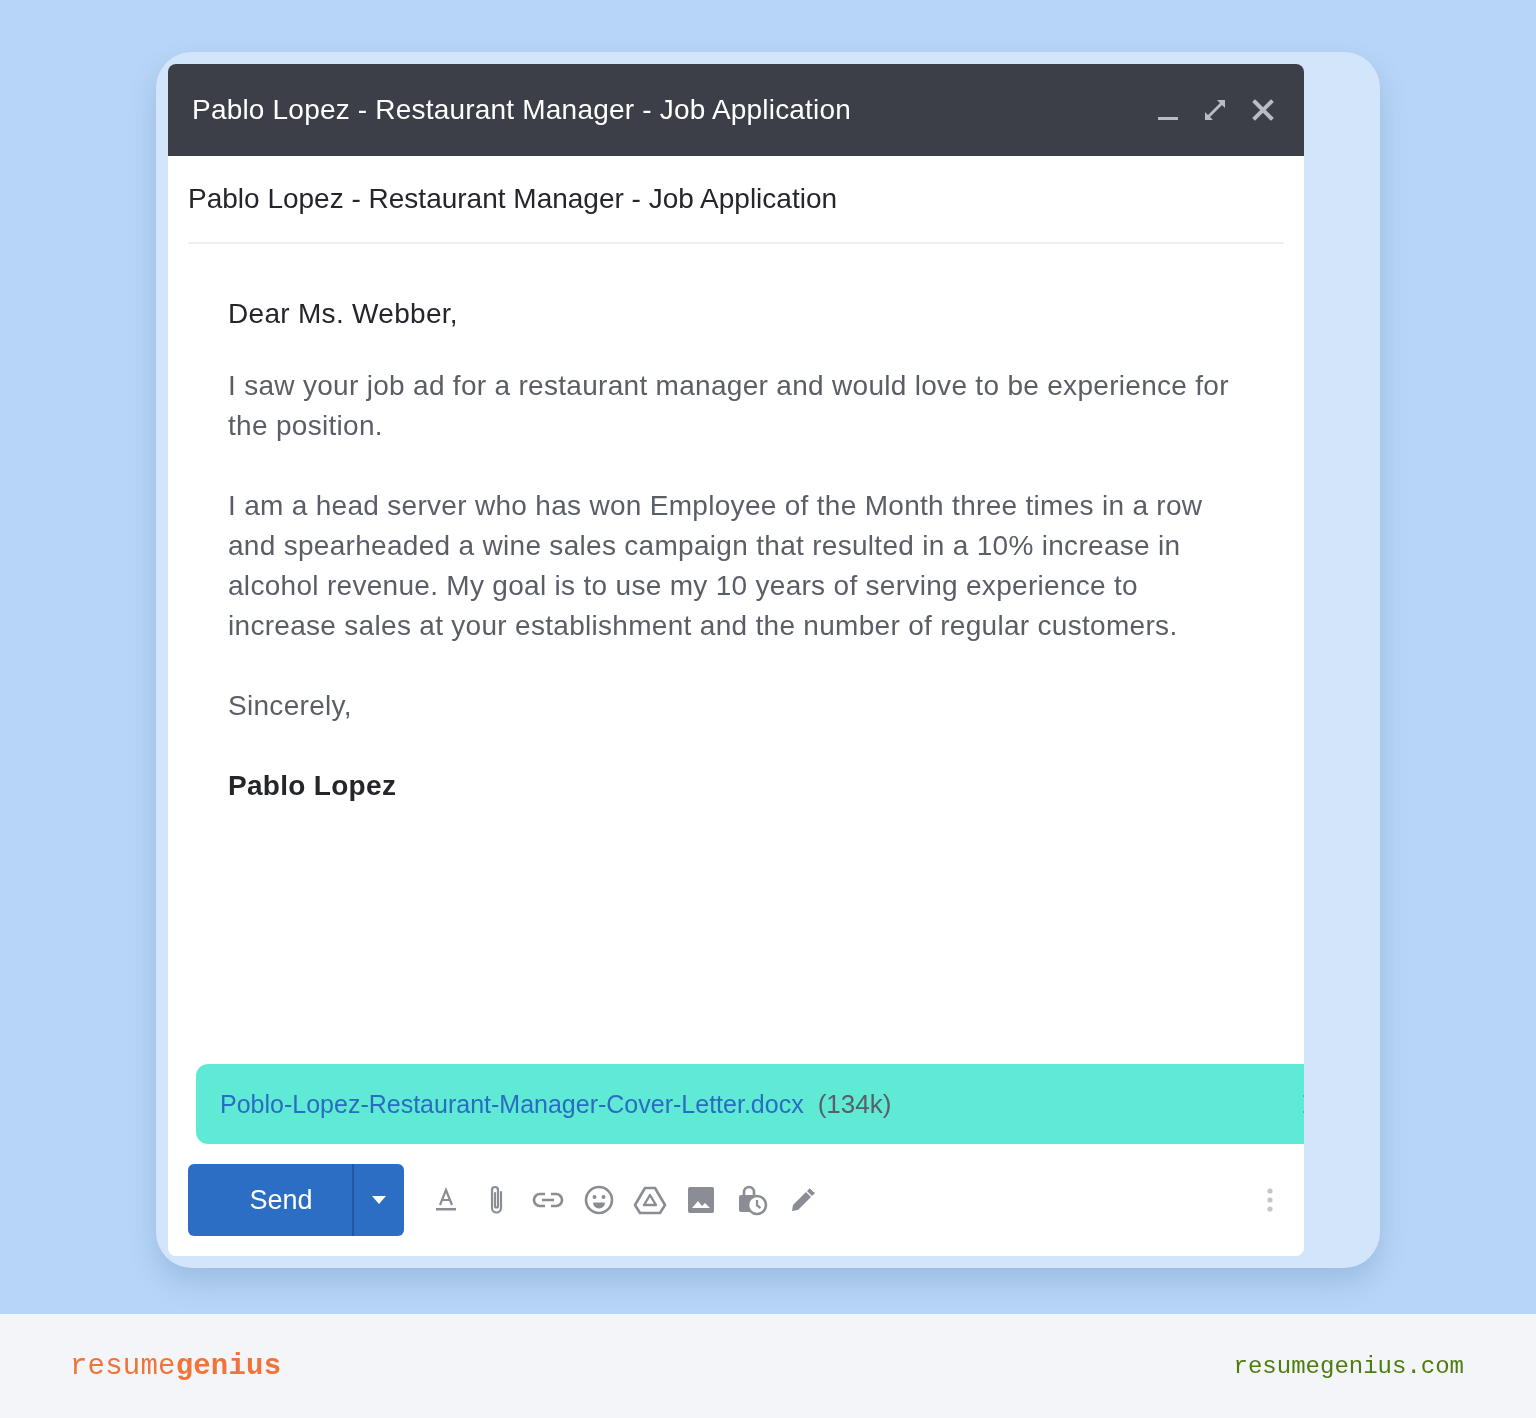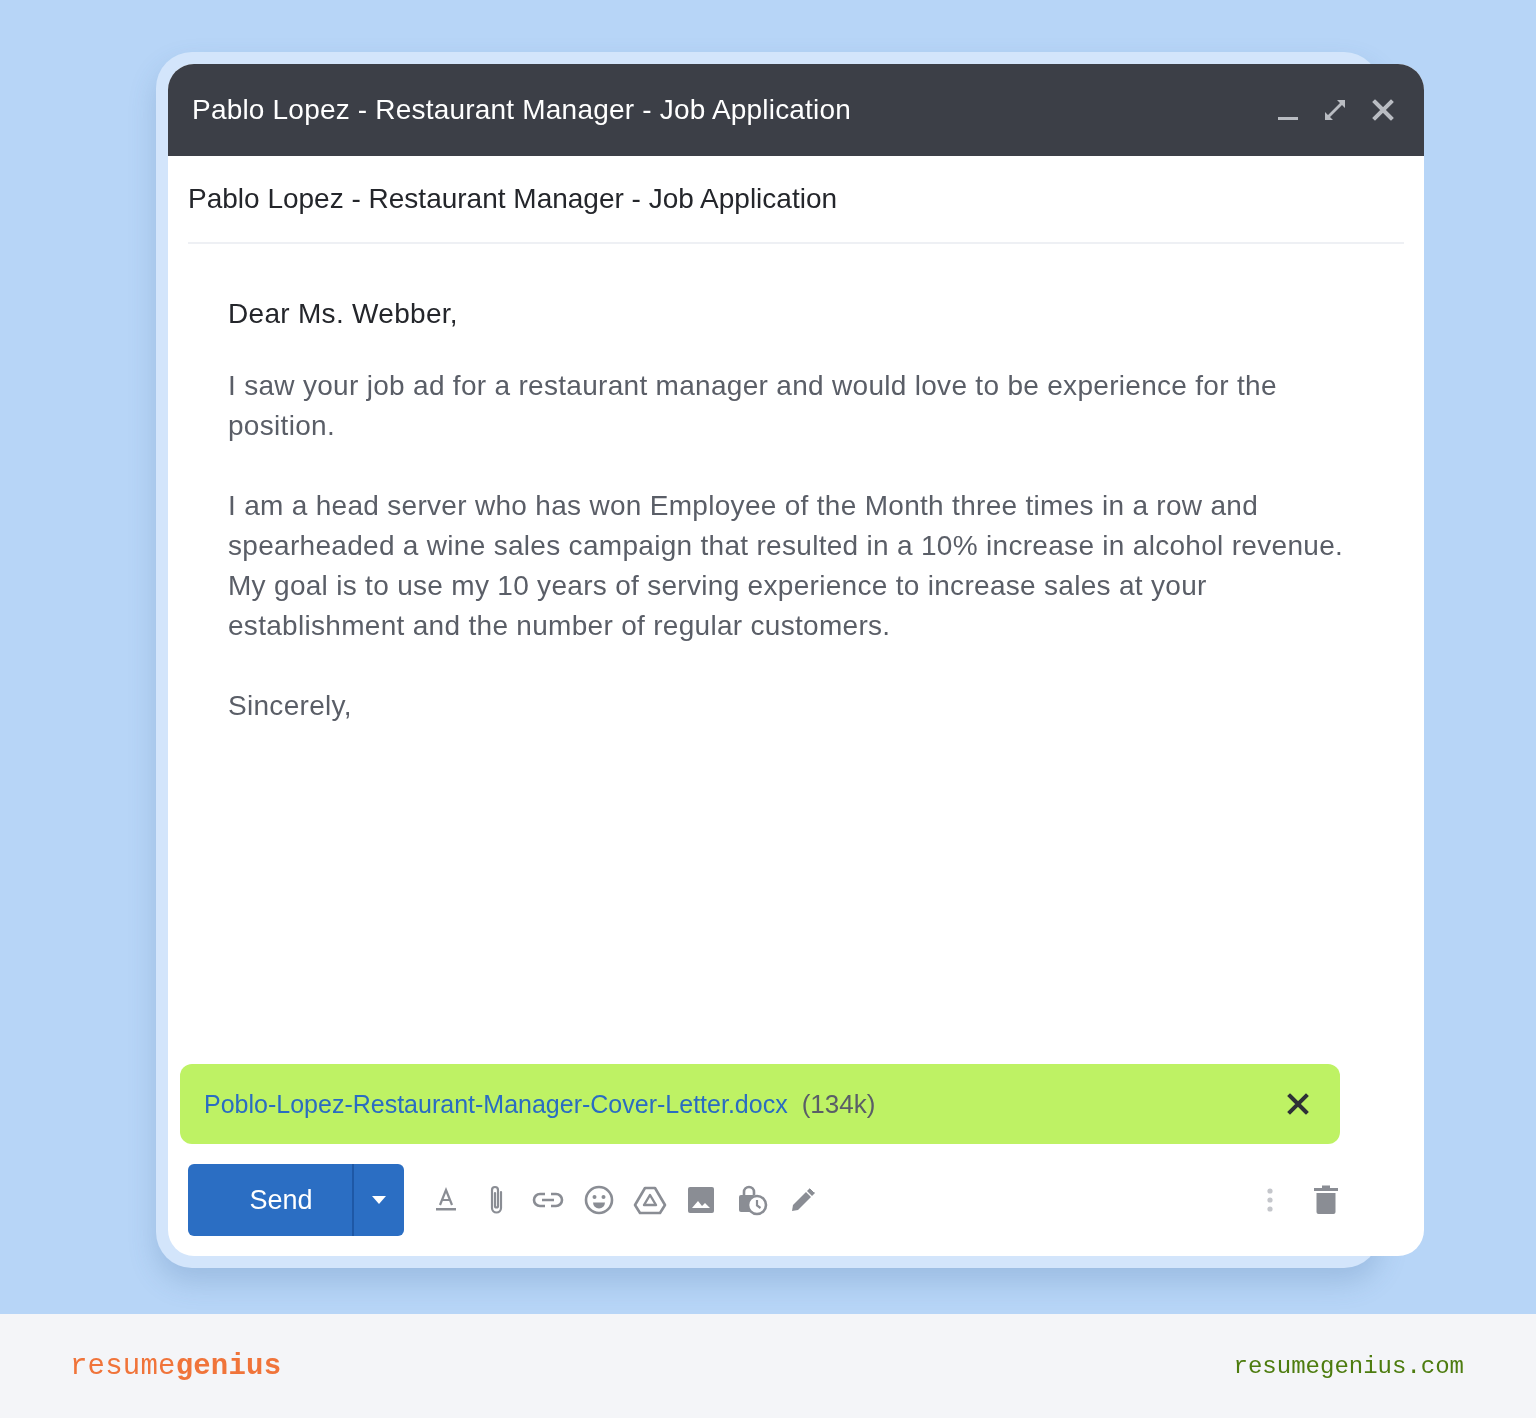--- a/index.html
+++ b/index.html
@@ -27,24 +27,24 @@
       width: 1224px;
       height: 1216px;
       background: #d3e5fb;
       border-radius: 36px;
       box-shadow: 0 14px 28px rgba(60, 100, 150, 0.22);
     }
     .window {
       position: absolute;
       left: 12px;
       top: 12px;
-      width: 1256px;
+      width: 1136px;
       height: 1192px;
       background: #ffffff;
-      border-radius: 26px;
+      border-radius: 8px;
       overflow: hidden;
     }
     .titlebar {
       height: 92px;
       background: #3c3f47;
       display: flex;
       align-items: center;
       padding: 0 24px;
       color: #ffffff;
     }
@@ -106,25 +106,25 @@
     }
     .para {
       margin-bottom: 40px;
     }
     .signature {
       color: #24262b;
       font-weight: bold;
     }
     .attachment {
       position: absolute;
-      left: 12px;
+      left: 28px;
       top: 1000px;
       width: 1160px;
       height: 80px;
-      background: #bef264;
+      background: #5eead4;
       border-radius: 12px;
       display: flex;
       align-items: center;
       padding: 0 24px;
     }
     .att-name {
       color: #2a6cc2;
       font-size: 25px;
       cursor: pointer;
     }
@@ -257,20 +257,21 @@
         <div class="field-row">
           <div class="field-subject">Pablo Lopez - Restaurant Manager - Job Application</div>
         </div>
       </div>
 
       <div class="body">
         <div class="greeting">Dear Ms. Webber,</div>
         <div class="para">I saw your job ad for a restaurant manager and would love to be experience for the position.</div>
         <div class="para">I am a head server who has won Employee of the Month three times in a row and spearheaded a wine sales campaign that resulted in a 10% increase in alcohol revenue. My goal is to use my 10 years of serving experience to increase sales at your establishment and the number of regular customers.</div>
         <div class="para">Sincerely,</div>
+        <div class="signature">Pablo Lopez</div>
       </div>
 
       <div class="attachment">
         <span class="att-name">Poblo-Lopez-Restaurant-Manager-Cover-Letter.docx</span>
         <span class="att-size">(134k)</span>
         <div class="att-remove">
           <svg width="24" height="24" viewBox="0 0 24 24">
             <path d="M4 4L20 20M20 4L4 20" stroke="#2f3137" stroke-width="4" stroke-linecap="square"></path>
           </svg>
         </div>

